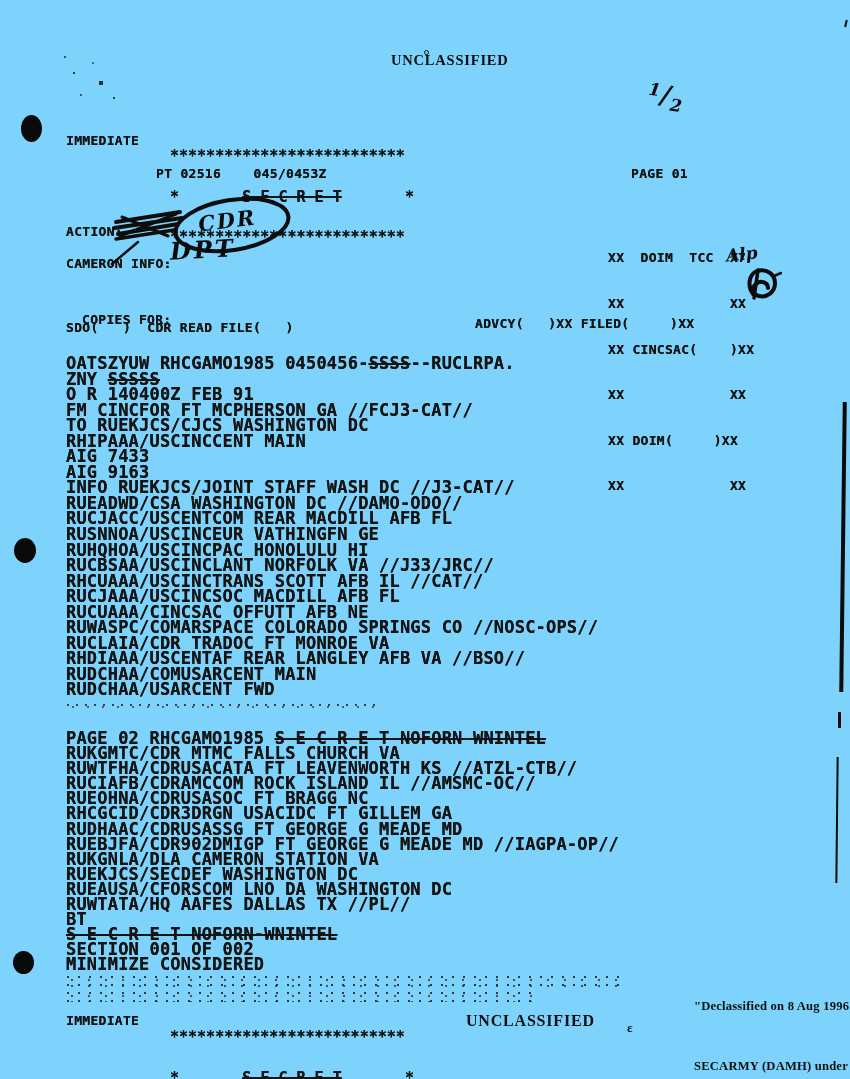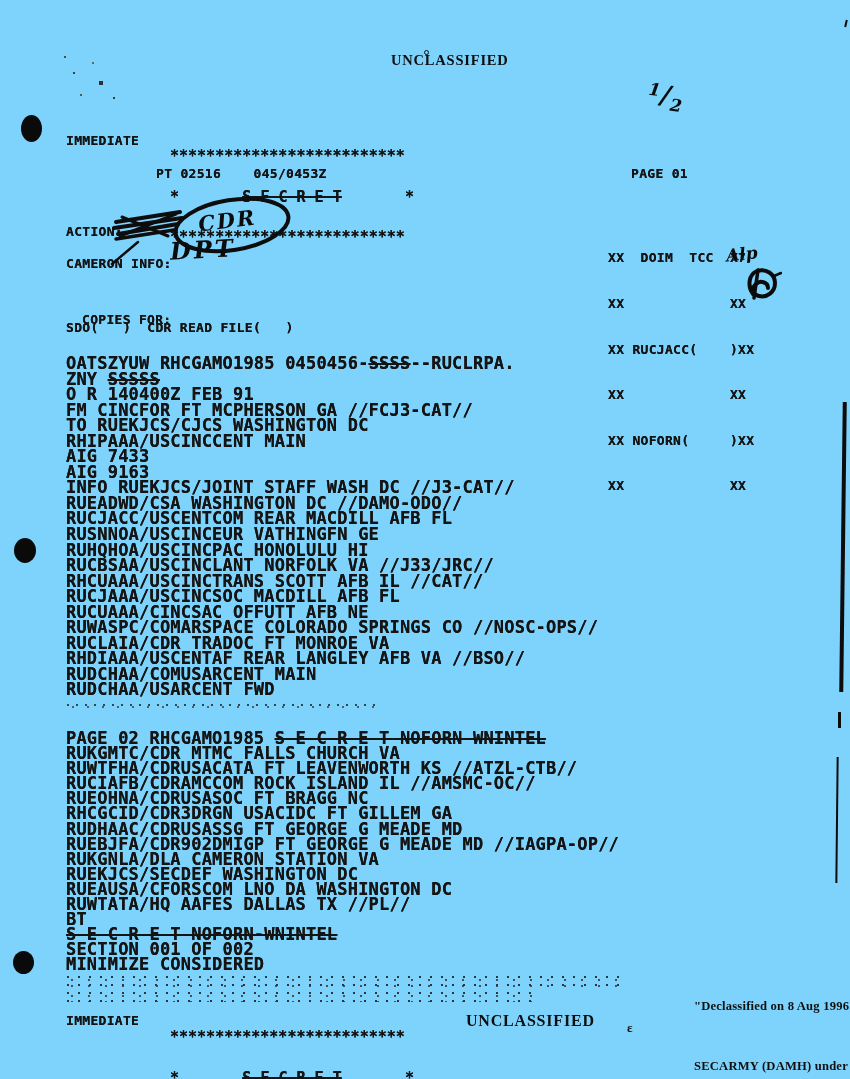--- a/index.html
+++ b/index.html
@@ -69,42 +69,43 @@
     <div>**************************</div>
   </div>
 
   <div class="tw" style="left:156px;top:166px;">PT 02516    045/0453Z</div>
   <div class="tw" style="left:631px;top:166px;">PAGE 01</div>
 
   <div class="tw" style="left:66px;top:224px;">ACTION:</div>
   <div class="tw" style="left:66px;top:256px;">CAMERON INFO:</div>
   <div class="tw" style="left:82px;top:288px;margin-top:24px;">COPIES FOR:</div>
   <div class="tw" style="left:66px;top:320px;">SDO(   )  CDR READ FILE(   )</div>
+  <div class="tw" style="left:475px;top:316px;">ADVCY(   )XX FILED(     )XX</div>
 
   <svg class="scribble" style="left:108px;top:192px;" width="190" height="78" viewBox="0 0 190 78">
     <g stroke="#0d0d0d" fill="none" stroke-linecap="round">
       <path d="M8 30 L72 20" stroke-width="4"></path>
       <path d="M6 36 L74 26" stroke-width="4"></path>
       <path d="M10 42 L70 32" stroke-width="4"></path>
       <path d="M8 47 L66 38" stroke-width="3.5"></path>
       <path d="M14 25 L60 44" stroke-width="3"></path>
       <path d="M12 44 L68 22" stroke-width="3"></path>
       <path d="M30 50 L4 72" stroke-width="2.5"></path>
       <ellipse cx="124" cy="33" rx="57" ry="25" stroke-width="4" transform="rotate(-9 124 33)"></ellipse>
     </g>
   </svg>
   <div class="hand" style="left:198px;top:208px;font-size:21px;letter-spacing:2px;transform:rotate(-7deg);">CDR</div>
   <div class="hand" style="left:170px;top:235px;font-size:24px;letter-spacing:3px;transform:rotate(-3deg);">DPT</div>
 
   <div class="tw routing" style="left:608px;top:220px;">
     <div>XX  DOIM  TCC  X7</div>
     <div>XX             XX</div>
-    <div>XX RUCJACC(    )XX</div>
+    <div>XX CINCSAC(    )XX</div>
     <div>XX             XX</div>
-    <div>XX NOFORN(     )XX</div>
+    <div>XX DOIM(     )XX</div>
     <div>XX             XX</div>
   </div>
   <div class="hand" style="left:726px;top:244px;font-size:17px;transform:rotate(-6deg);">Alp</div>
   <svg class="scribble" style="left:744px;top:266px;" width="38" height="36" viewBox="0 0 38 36">
     <g stroke="#0b0b0b" fill="none" stroke-linecap="round">
       <path d="M9 28 C3 20 5 8 13 5 C22 2 31 8 31 17 C31 26 23 32 15 30 C9 29 7 22 12 18 C16 14 24 16 24 22" stroke-width="4"></path>
       <path d="M14 4 L10 32" stroke-width="3.5"></path>
       <path d="M30 10 L37 7" stroke-width="2.5"></path>
     </g>
   </svg>

